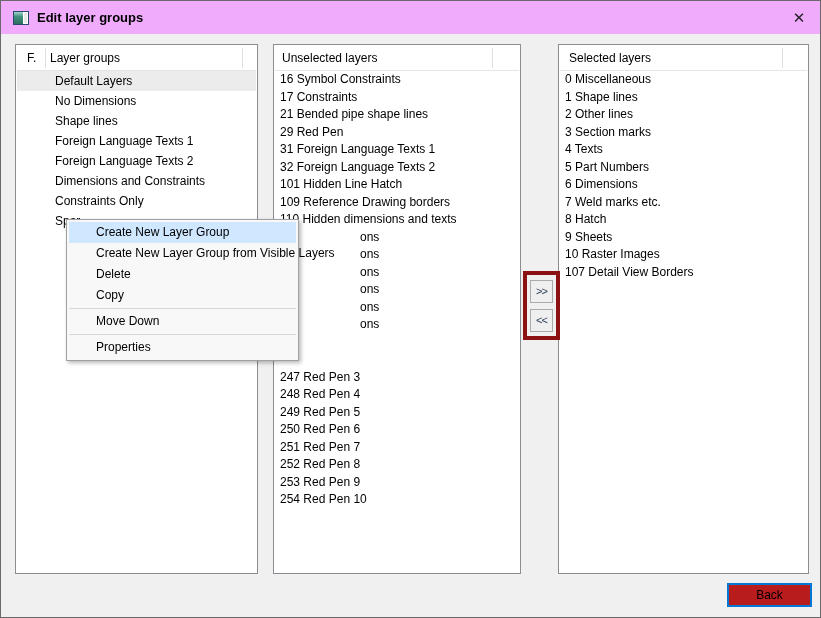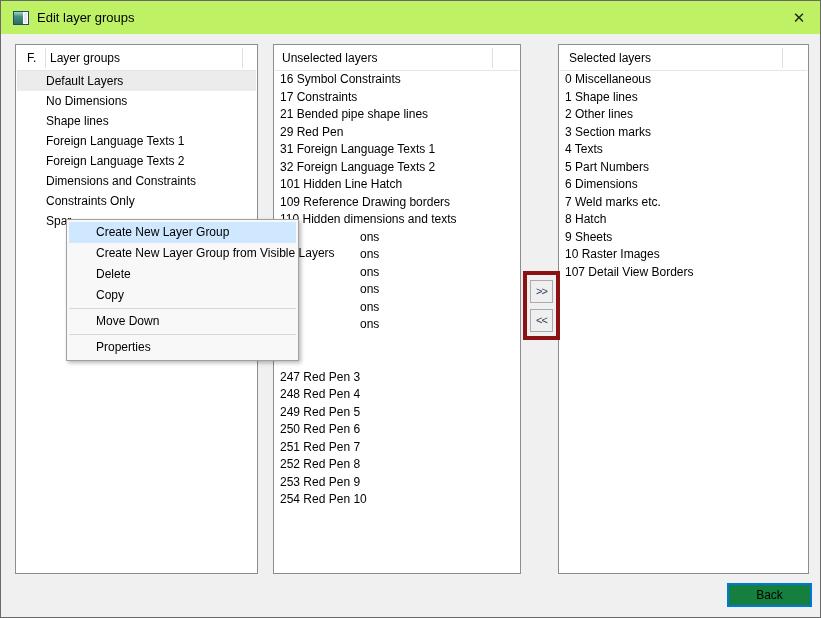--- a/index.html
+++ b/index.html
@@ -1,44 +1,44 @@
 <!DOCTYPE html>
 <html><head>
 <meta charset="utf-8">
 <style>
   html,body{margin:0;padding:0;background:#cfcfcf;font-family:"Liberation Sans","DejaVu Sans",sans-serif;}
   .dialog{position:relative;width:821px;height:618px;background:#f0f0f0;border:1px solid #696969;box-sizing:border-box;overflow:hidden;}
-  .titlebar{position:absolute;left:0;top:0;right:0;height:33px;background:#bef264;}
+  .titlebar{position:absolute;left:0;top:0;right:0;height:33px;background:#f0abfc;font-weight:bold;}
   .app-icon{position:absolute;left:12px;top:10px;width:16px;height:14px;border:1px solid #27496b;background:#ffffff;box-sizing:border-box;}
   .app-icon .teal{position:absolute;left:0;top:0;bottom:0;width:9px;background:linear-gradient(180deg,#9fd4c8 0%,#3e8f7e 40%,#2f6e60 100%);}
   .app-icon .strip{position:absolute;right:1px;top:1px;bottom:1px;width:3px;background:#e8e8e8;}
   .title-text{position:absolute;left:36px;top:9px;font-size:13px;color:#000;}
   .close-x{position:absolute;right:10px;top:6px;width:22px;height:22px;text-align:center;line-height:22px;font-size:15px;color:#222;cursor:default;}
   .panel{position:absolute;top:43px;height:530px;background:#ffffff;border:1px solid #8a8d92;box-sizing:border-box;}
   .panel-inner{position:absolute;left:1px;top:1px;right:1px;bottom:1px;background:#fff;overflow:hidden;}
   .lv-header{position:absolute;left:0;top:0;right:0;height:24px;border-bottom:1px solid #e5e5e5;background:#fff;font-size:12px;color:#000;}
   .lv-header .htext{position:absolute;top:5px;white-space:nowrap;}
   .col-sep{position:absolute;top:2px;height:20px;width:1px;background:#e0e0e0;}
   .row{position:absolute;left:0;right:0;font-size:12px;color:#000;white-space:nowrap;overflow:hidden;}
-  .lrow{height:20px;line-height:20px;padding-left:29px;}
+  .lrow{height:20px;line-height:20px;padding-left:38px;}
   .lrow.sel{background:#ececec;width:225px;right:auto;}
   .mrow,.rrow{height:18px;line-height:18px;padding-left:5px;}
   .frag{padding-left:85px;}
   
   .ctx-menu{position:absolute;left:65px;top:218px;width:233px;background:#f8f8f8;border:1px solid #a0a0a0;box-sizing:border-box;box-shadow:2px 2px 4px rgba(0,0,0,0.28);padding:2px 0;}
   .ctx-item{height:21px;line-height:21px;font-size:12px;color:#000;padding-left:27px;margin:0 2px;white-space:nowrap;}
   .ctx-item.hl{background:#cfe8ff;}
   .ctx-sep{height:1px;background:#d7d7d7;margin:2px 2px;}
   
   .annot{position:absolute;left:522px;top:270px;width:37px;height:69px;border:4px solid #8b1113;box-sizing:border-box;}
   .xfer-btn{position:absolute;width:23px;height:23px;background:#efefef;border:1px solid #ababab;box-sizing:border-box;font-size:11px;letter-spacing:-1px;color:#2e4057;text-align:center;line-height:21px;}
   .btn-right{left:529px;top:279px;}
   .btn-left{left:529px;top:308px;}
   
-  .back-btn{position:absolute;left:726px;top:582px;width:85px;height:24px;background:#15803d;border:2px solid #0078d7;box-sizing:border-box;font-size:12px;color:#000;text-align:center;line-height:20px;}
+  .back-btn{position:absolute;left:726px;top:582px;width:85px;height:24px;background:#b91c1c;border:2px solid #0078d7;box-sizing:border-box;font-size:12px;color:#000;text-align:center;line-height:20px;}
 </style>
 </head>
 <body>
 
 <div class="dialog">
 
   <div class="titlebar">
     <div class="app-icon">
       <div class="teal"></div>
       <div class="strip"></div>

